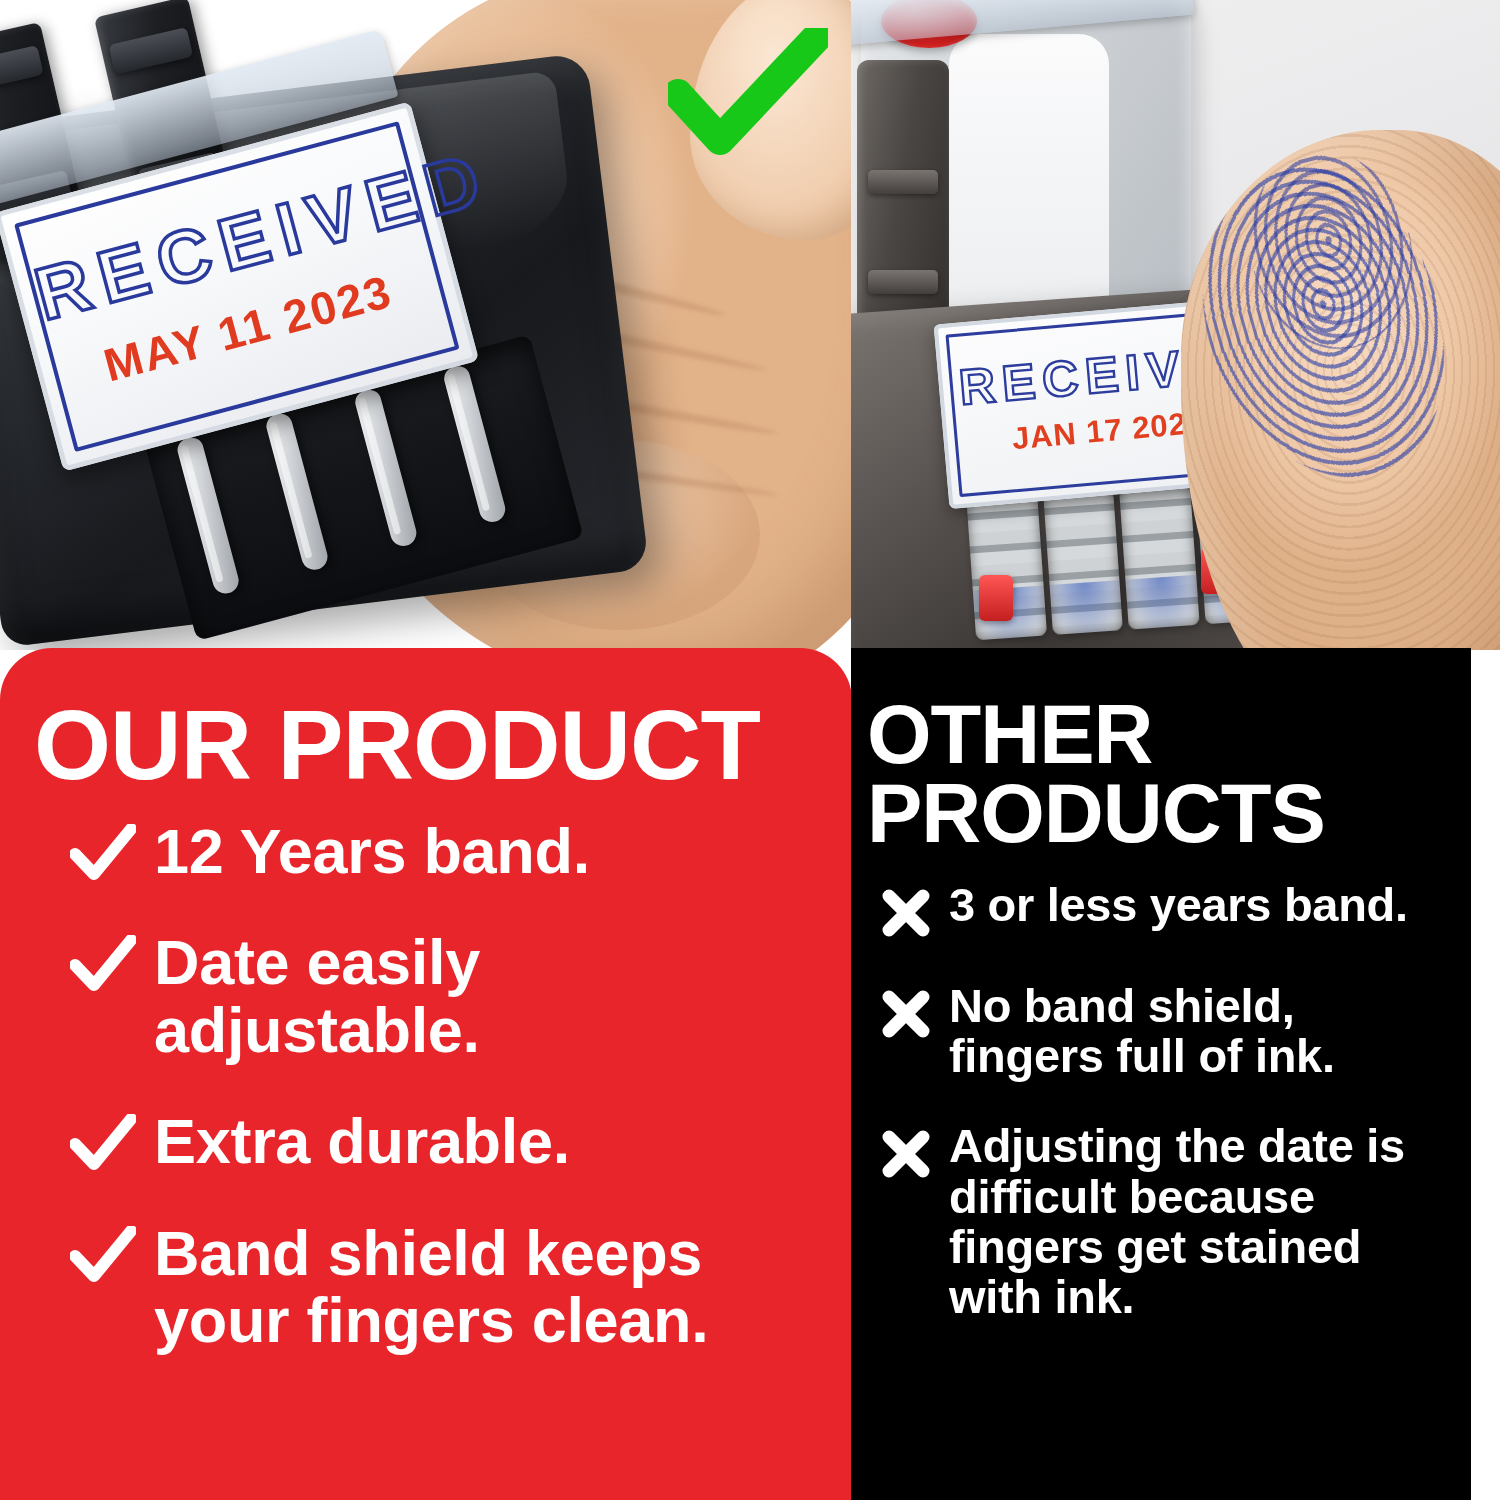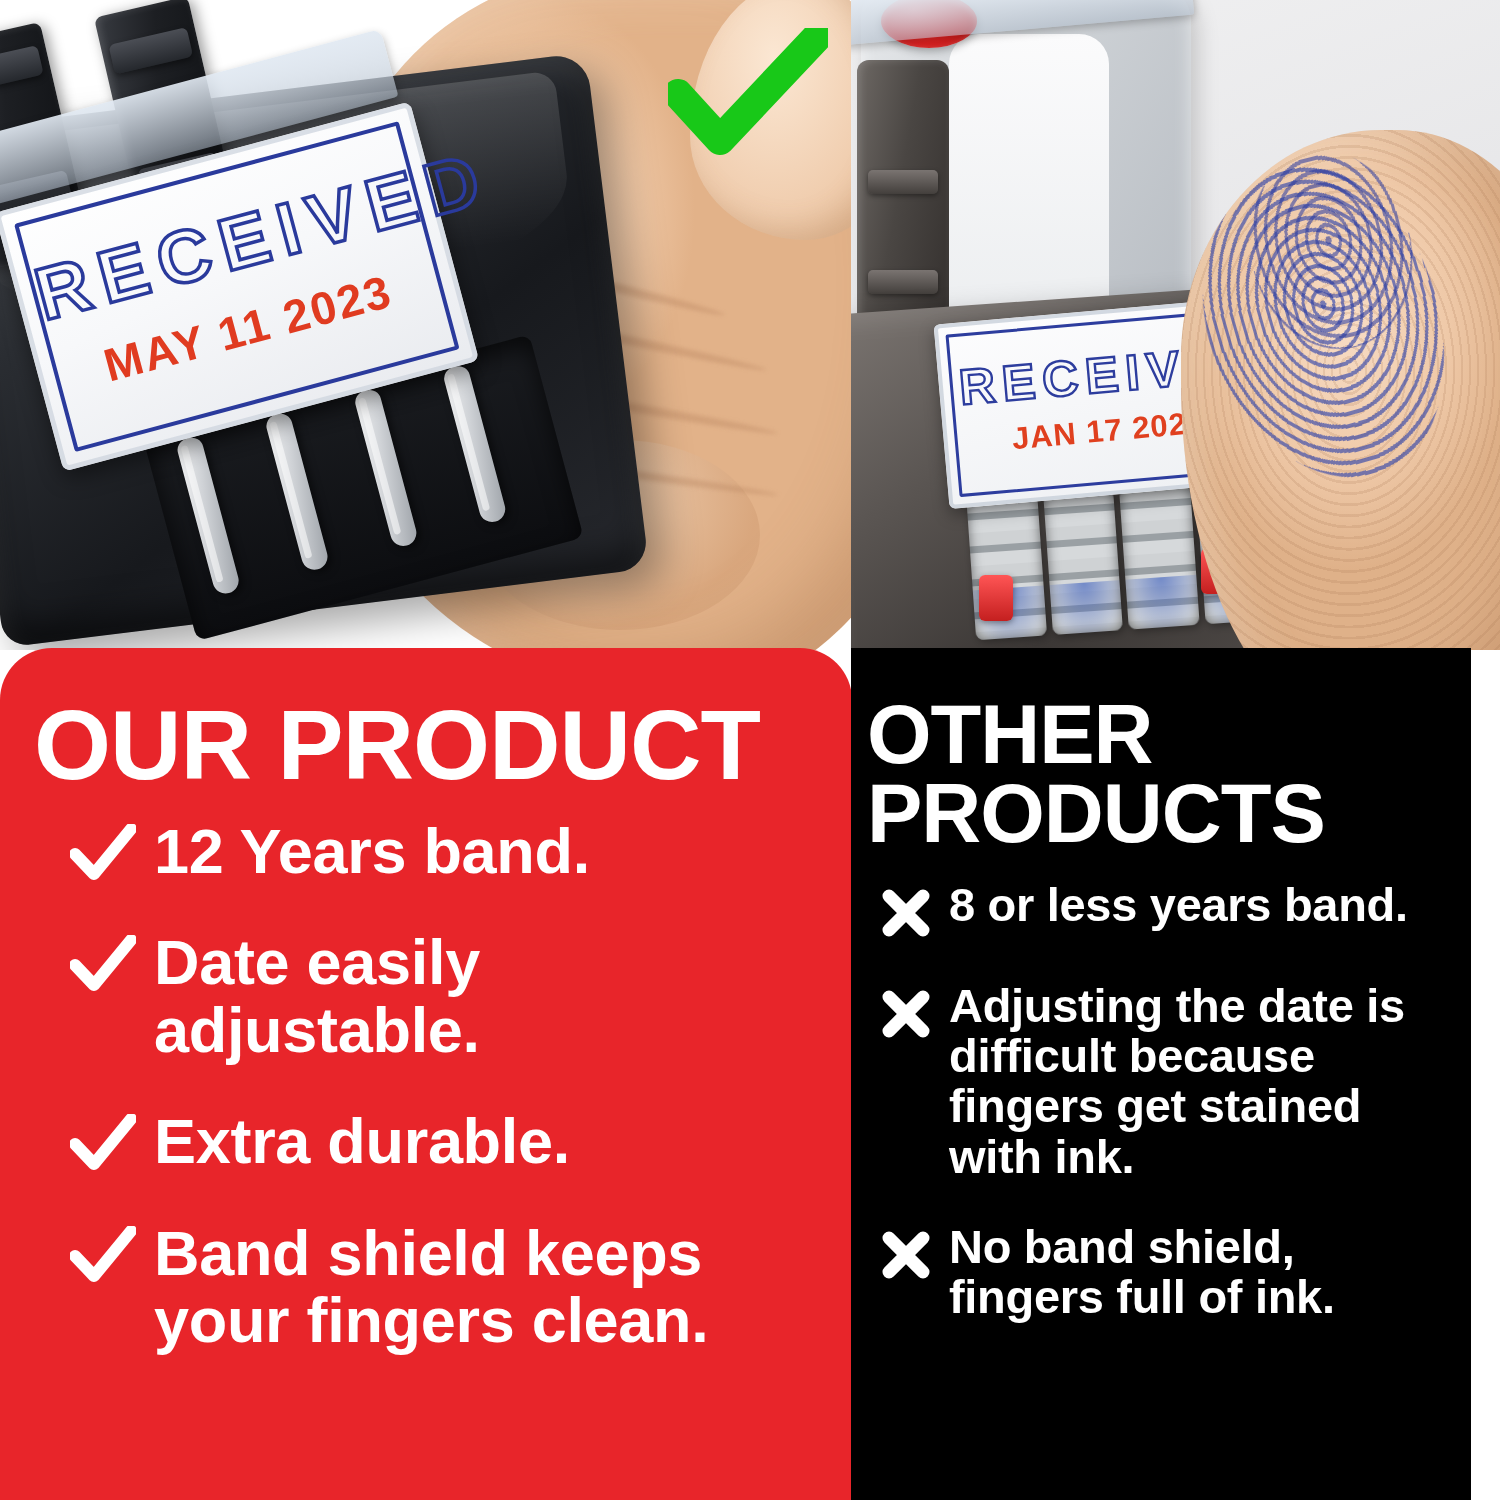--- a/index.html
+++ b/index.html
@@ -410,34 +410,34 @@
     <div class="panel panel-black">
       <div class="panel-title">OTHER PRODUCTS</div>
 
       <ul class="bullets">
         <li class="bullet">
           <span class="bullet-mark">
             <svg class="mk-x" viewBox="0 0 50 50">
                 <path d="M8 8 L42 42 M42 8 L8 42" fill="none" stroke="#ffffff" stroke-width="13" stroke-linecap="round"></path>
               </svg>
           </span>
-          <span class="bullet-text">8 or less years band.</span>
+          <span class="bullet-text">3 or less years band.</span>
         </li>
         <li class="bullet">
           <span class="bullet-mark">
             <svg class="mk-x" viewBox="0 0 50 50">
                 <path d="M8 8 L42 42 M42 8 L8 42" fill="none" stroke="#ffffff" stroke-width="13" stroke-linecap="round"></path>
               </svg>
           </span>
-          <span class="bullet-text">Adjusting the date is difficult because fingers get stained with ink.</span>
+          <span class="bullet-text">No band shield, fingers full of ink.</span>
         </li>
         <li class="bullet">
           <span class="bullet-mark">
             <svg class="mk-x" viewBox="0 0 50 50">
                 <path d="M8 8 L42 42 M42 8 L8 42" fill="none" stroke="#ffffff" stroke-width="13" stroke-linecap="round"></path>
               </svg>
           </span>
-          <span class="bullet-text">No band shield, fingers full of ink.</span>
+          <span class="bullet-text">Adjusting the date is difficult because fingers get stained with ink.</span>
         </li>
       </ul>
     </div>
   </div>
 </div>
 
 </body></html>

